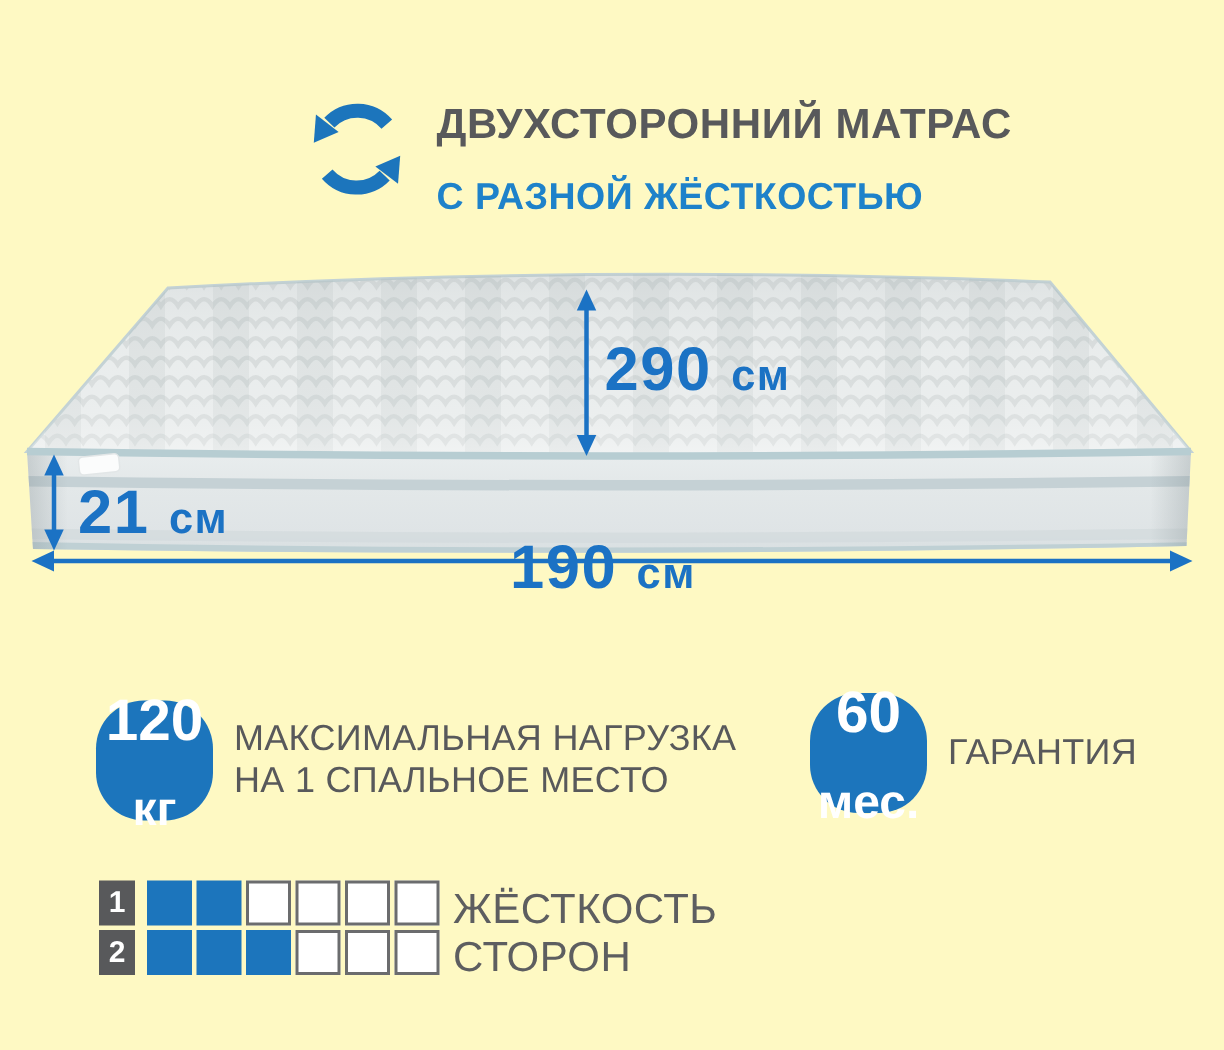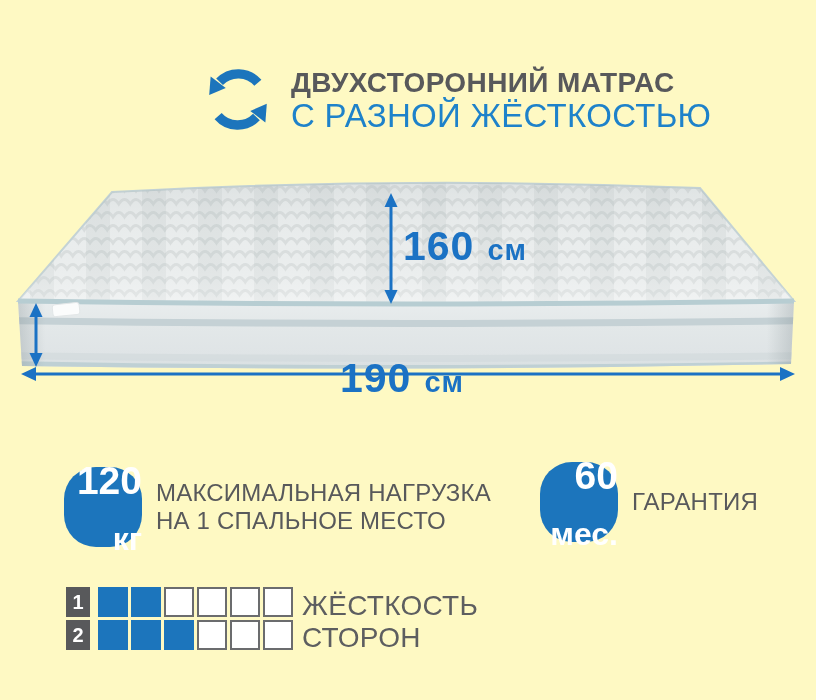--- a/index.html
+++ b/index.html
@@ -9,40 +9,40 @@
   }
   
   .header { position:absolute; left:202px; top:62px; display:flex; align-items:flex-start; }
   .header .icon-wrap { width:72px; height:72px; flex:0 0 auto; }
   .header .titles { margin-left:17px; margin-top:6px; }
   .header .title {
     font-size:28px; font-weight:bold; color:var(--text-gray,#58595b);
     letter-spacing:0.4px; line-height:30px; white-space:nowrap;
   }
   .header .subtitle {
-    font-size:33px; font-weight:normal; color:var(--subtitle-blue,#1e82ca);
-    letter-spacing:0.3px; line-height:27px; margin-top:4px; white-space:nowrap;
+    font-size:25px; font-weight:bold; color:var(--subtitle-blue,#1e82ca);
+    letter-spacing:0.3px; line-height:27px; margin-top:20px; white-space:nowrap;
   }
   
   .mattress-svg { position:absolute; left:0; top:0; z-index:1; }
   
   .dim { position:absolute; z-index:2; color:var(--dim-blue,#1b72c4); font-weight:bold; white-space:nowrap; }
   .dim .val  { font-size:41px; line-height:1; letter-spacing:1px; }
   .dim .unit { font-size:29px; line-height:1; margin-left:13px; letter-spacing:1px; }
   #dim-depth  { left:403px; top:226px; }
   #dim-height { left:52px;  top:321px; }
   #dim-width  { left:402px; top:358px; transform:translateX(-50%); }
   
   .feature { position:absolute; z-index:2; display:flex; align-items:center; }
   #feature-load     { left:64px;  top:467px; }
   #feature-warranty { left:540px; top:462px; }
   .badge {
     width:78px; height:80px; border-radius:32px; flex:0 0 auto;
     background:var(--accent-blue,#1c75bc); color:#ffffff; font-weight:bold;
-    display:flex; flex-direction:column; align-items:flex-end; justify-content:center;
+    display:flex; flex-direction:column; align-items:center; justify-content:center;
   }
   .badge .bval  { font-size:39px; line-height:36px; }
   .badge .bunit { font-size:32px; line-height:25px;margin-top:28px; }
   .feature-label { margin-left:14px; color:var(--text-gray,#58595b); font-size:24px; line-height:28px; letter-spacing:0.2px; }
   
   .hardness { position:absolute; left:66px; top:587px; z-index:2; }
   .h-row { display:flex; align-items:center; height:30px; margin-bottom:3px; }
   .h-num {
     width:24px; height:30px; margin-right:8px; flex:0 0 auto;
     background:var(--text-gray,#58595b); color:#fff; font-weight:bold; font-size:20px;
@@ -137,21 +137,24 @@
       <polygon points="391,193 384.5,207 397.5,207"></polygon>
       <polygon points="391,304 384.5,290 397.5,290"></polygon>
       <polygon points="36,303 29.5,317 42.5,317"></polygon>
       <polygon points="36,367 29.5,353 42.5,353"></polygon>
       <polygon points="21,374 36,367 36,381"></polygon>
       <polygon points="795,374 780,367 780,381"></polygon>
     </g>
   </svg>
 
   <div class="dim" id="dim-depth">
-    <span class="val">160</span><span class="unit">см</span>
+    <span class="val">290</span><span class="unit">см</span>
+  </div>
+  <div class="dim" id="dim-height">
+    <span class="val">21</span><span class="unit">см</span>
   </div>
   <div class="dim" id="dim-width">
     <span class="val">190</span><span class="unit">см</span>
   </div>
 
   <div class="feature" id="feature-load">
     <div class="badge">
       <div class="bval">120</div>
       <div class="bunit">кг</div>
     </div>

